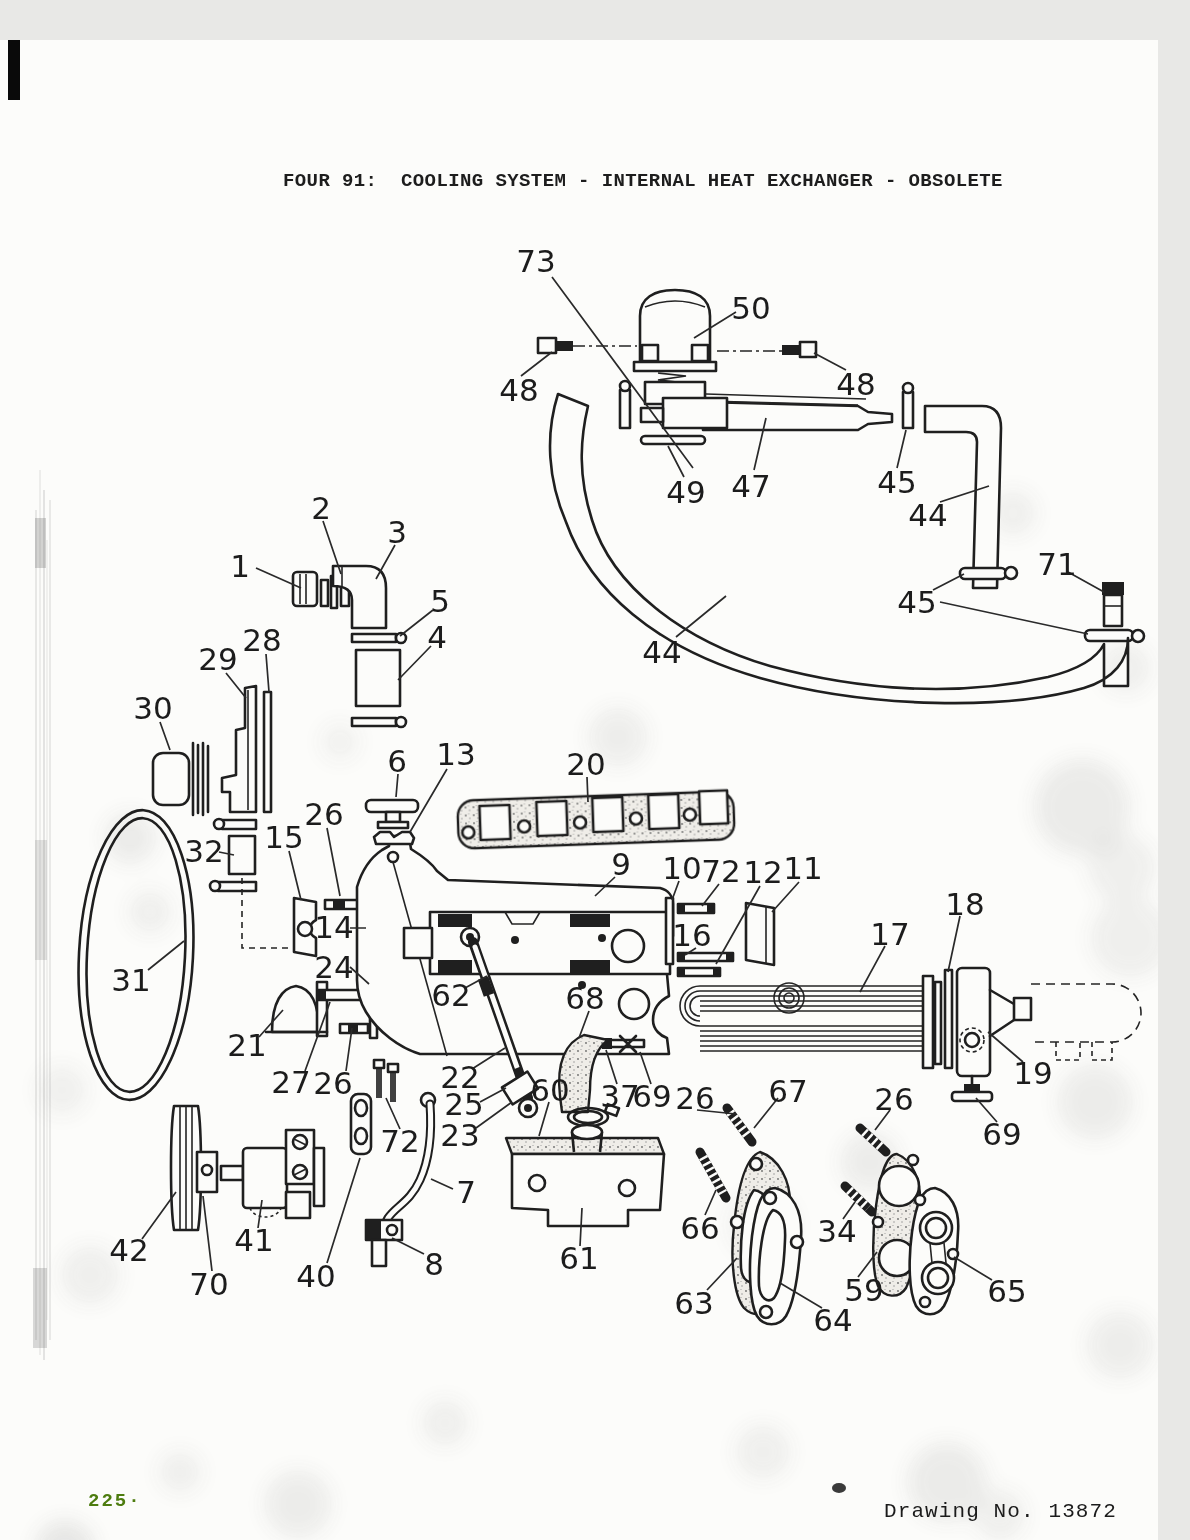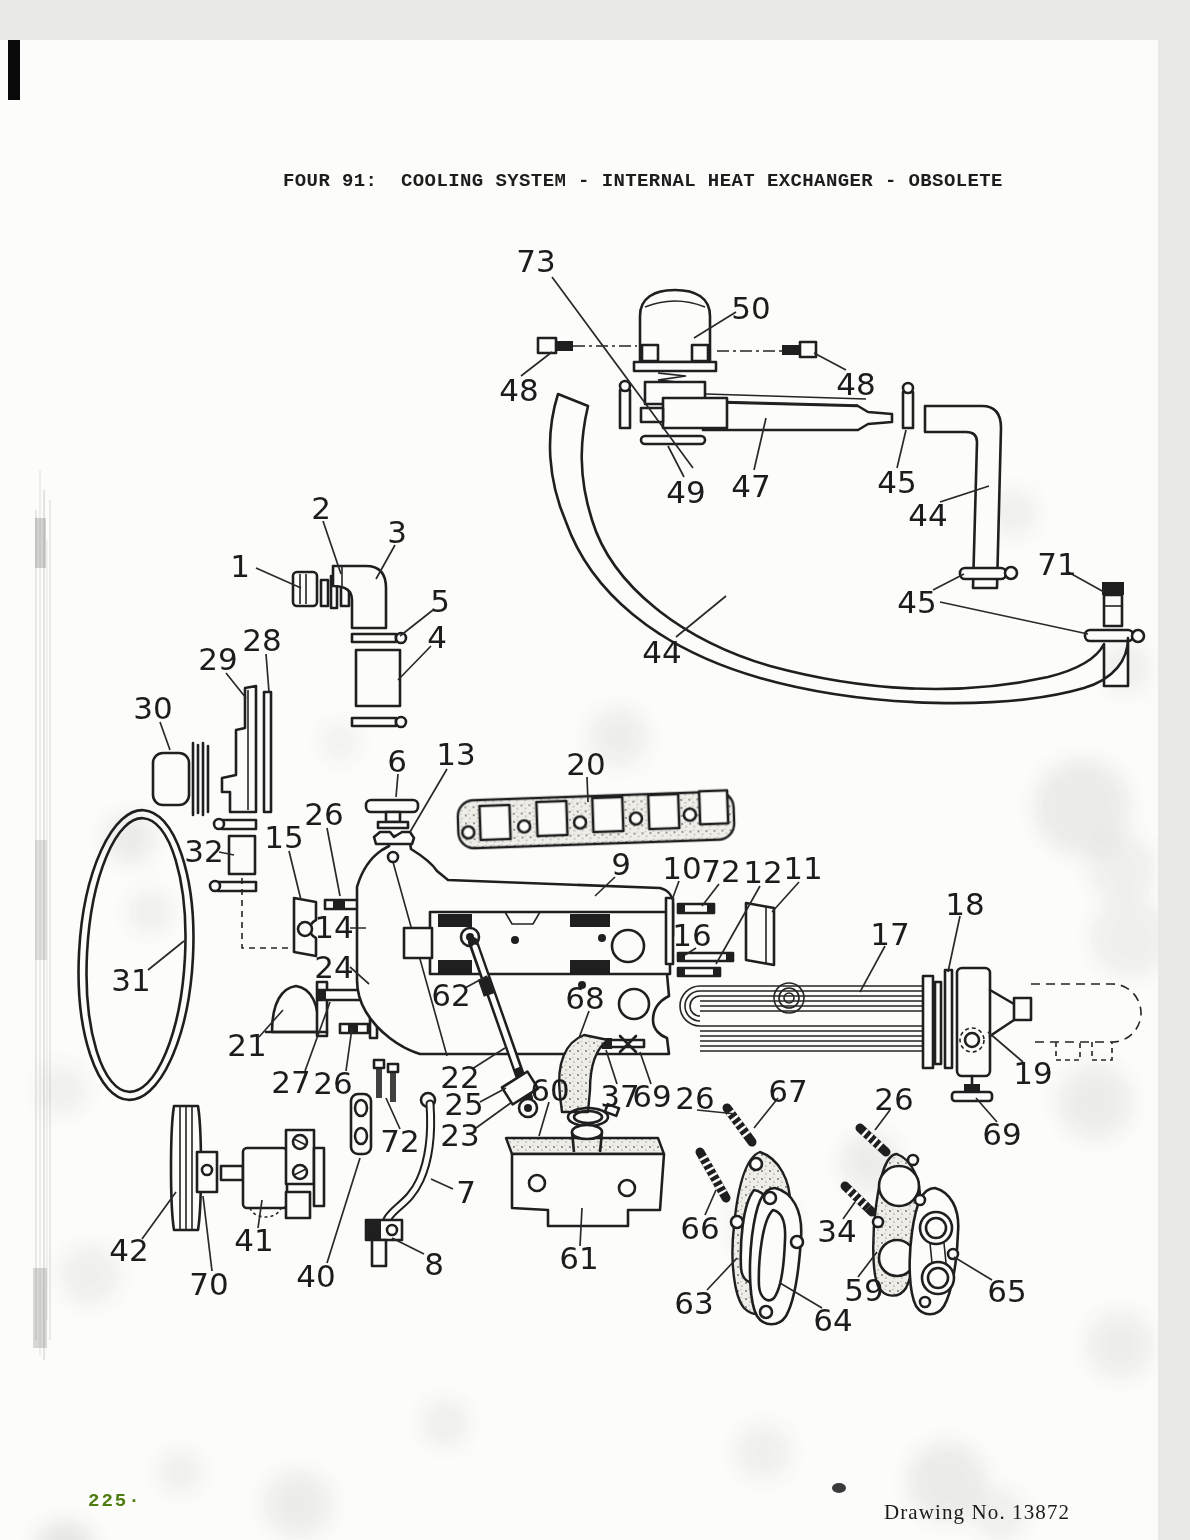--- a/index.html
+++ b/index.html
@@ -3,21 +3,21 @@
 <meta charset="utf-8">
 <style>
   html,body{margin:0;padding:0;background:#e8e8e6;}
   #page{position:relative;width:1158px;height:1540px;background:#fcfcfa;overflow:hidden;
         font-family:"DejaVu Sans", sans-serif;margin-top:40px;}
   .title{position:absolute;left:283px;top:130px;font-family:"Liberation Mono",monospace;
          font-weight:bold;font-size:19px;letter-spacing:.4px;color:#1d1d1d;white-space:pre;}
   .pageno{position:absolute;left:88px;top:1450px;font-family:"Liberation Mono",monospace;
           font-weight:bold;font-size:19px;letter-spacing:2px;color:#4d7c0f;}
   .drawno{position:absolute;left:884px;top:1460px;font-size:21px;letter-spacing:1.1px;
-          color:#1b1b1b;white-space:pre;font-family:Liberation Serif, serif;}
+          color:#1b1b1b;white-space:pre;font-family:Liberation Mono, monospace;}
   svg{position:absolute;left:0;top:0;}
   svg text{font-family:"DejaVu Sans",sans-serif;font-size:31px;fill:#1c1c1c;text-anchor:middle;}
   .ink{stroke:#1f1f1f;fill:none;stroke-width:2.6;stroke-linecap:round;stroke-linejoin:round;}
   .inkf{stroke:#1f1f1f;fill:#fcfcfa;stroke-width:2.6;stroke-linejoin:round;}
   .thin{stroke:#242424;fill:none;stroke-width:1.6;}
   .lead{stroke:#2a2a2a;fill:none;stroke-width:1.7;}
   .dark{fill:#1f1f1f;stroke:none;}
   .spkf{stroke:#1f1f1f;stroke-width:2.4;stroke-linejoin:round;}
 </style>
 </head>

